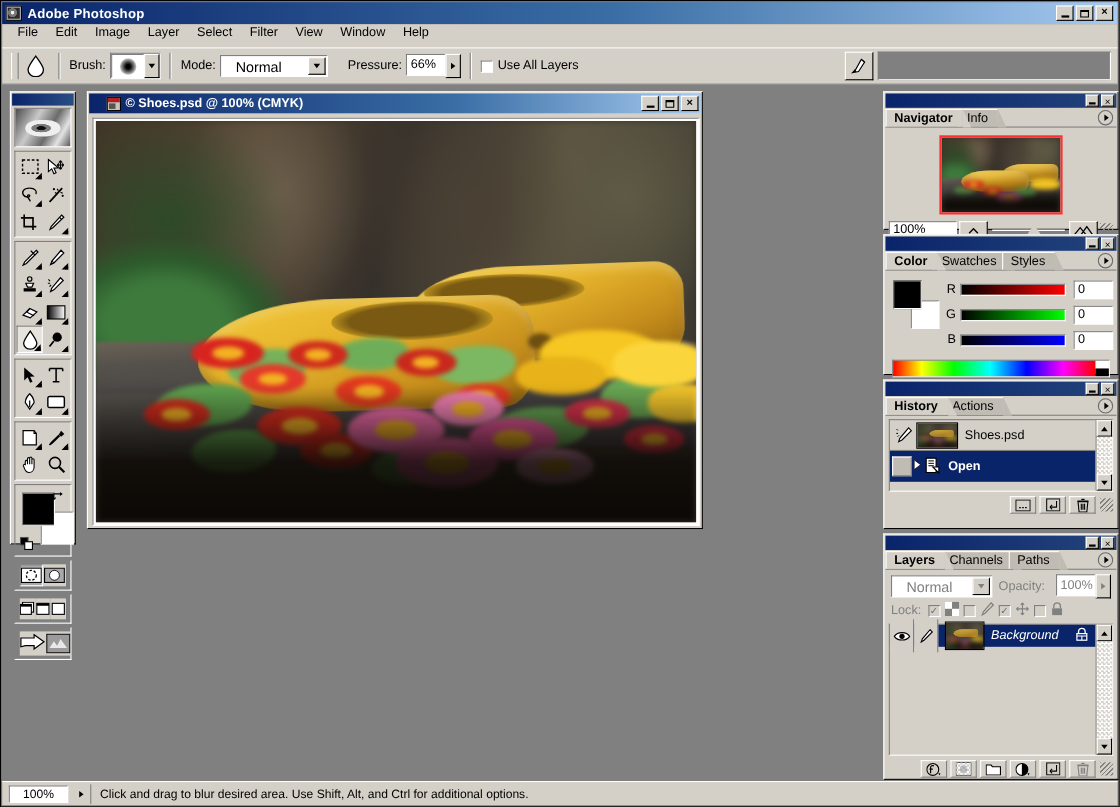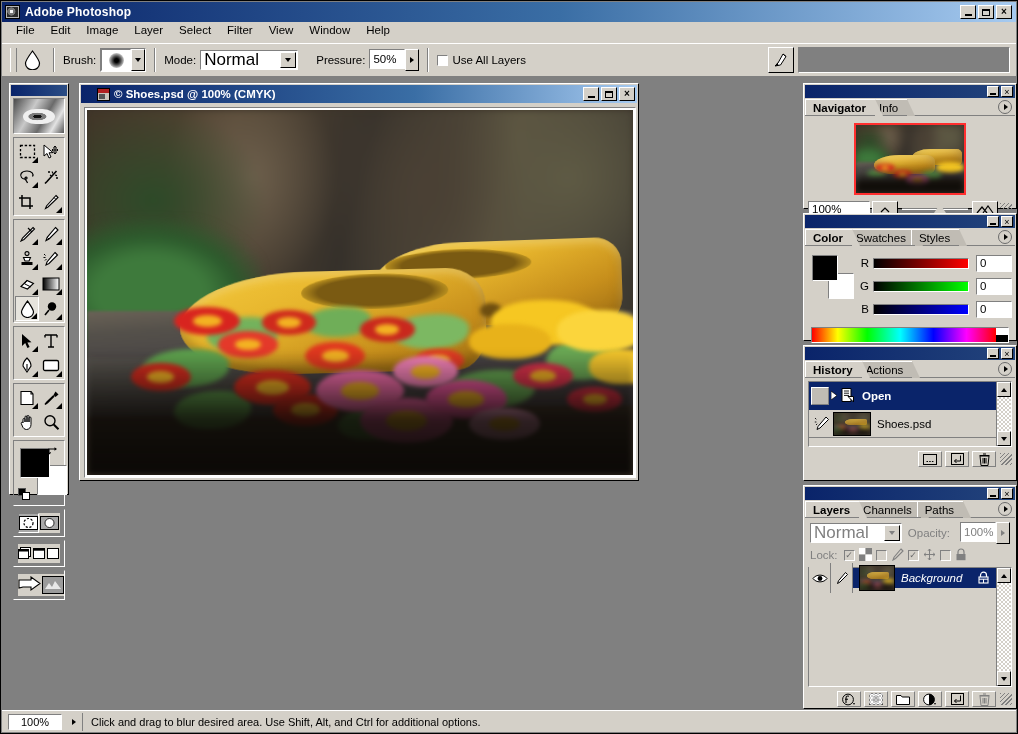--- a/index.html
+++ b/index.html
@@ -80,21 +80,21 @@
   }
   .brush-wrap { display:flex; border:1px solid; border-color:#808080 #fff #fff #808080; background:#d4d0c8;}
   .spin-btn {
     width: 14px; height: 22px; background: #d4d0c8;
     border: 1px solid; border-color: #fff #000 #000 #fff;
     display: flex; align-items: center; justify-content: center;
   }
   .combo {
     height: 20px; background: #fff; display: flex; align-items: center;
     border: 1px solid; border-color: #808080 #fff #fff #808080;
-    padding-left: 3px; font-size: 17px;
+    padding-left: 13px; font-size: 13px;
   }
   .combo .cbtxt { flex: 1; }
   .combo .cbarrow {
     width: 16px; height: 16px; margin: 1px; background: #d4d0c8;
     border: 1px solid; border-color: #fff #000 #000 #fff;
     display:flex; align-items:center; justify-content:center;
   }
   .tri-d { width:0;height:0;border-left:3px solid transparent;border-right:3px solid transparent;border-top:4px solid #000; }
   .tri-r { width:0;height:0;border-top:3px solid transparent;border-bottom:3px solid transparent;border-left:4px solid #000; }
   .tri-u { width:0;height:0;border-left:3px solid transparent;border-right:3px solid transparent;border-bottom:4px solid #000; }
@@ -401,21 +401,21 @@
       <span class="cbtxt">Normal</span>
       <span class="cbarrow">
           <span class="tri-d"></span>
         </span>
     </div>
 
     <div style="width:18px"></div>
 
     <span class="lbl">Pressure:</span>
     <div style="display:flex;">
-      <div class="txtfield" style="width:36px;">50%</div>
+      <div class="txtfield" style="width:36px;">66%</div>
       <div class="spin-btn">
           <span class="tri-r"></span>
         </div>
     </div>
 
     <div class="sep-v"></div>
 
     <div style="display:flex;align-items:center;">
       <span class="chk"></span>
       <span class="lbl">Use All Layers</span>
@@ -907,58 +907,58 @@
     <div class="tabs">
       <div class="tab active">History</div>
       <div class="tab">Actions</div>
       <div class="pal-menu">
           <span class="tri-r" style="margin-left:2px;"></span>
         </div>
     </div>
     <div class="pal-body" style="padding:3px 4px 4px 4px;">
       <div class="hist-list">
         <div class="hist-main">
+          <div class="hist-row snap">
+            <div class="hist-icon-box">
+              <svg width="16" height="15" viewBox="0 0 16 15">
+                <path d="M12 1 L14.5 3.5 L6 12 L3 13.5 L4 10.5 Z" fill="#fff" stroke="#000" stroke-width="1"></path>
+                <path d="M1 2 L2.3 3.3 M0.8 6 L2.4 6 M2 9 L3.2 7.8" stroke="#000" stroke-width=".9"></path>
+              </svg>
+            </div>
+            <div class="hist-thumb">
+              <div class="ph-root">
+                <div class="ph-bg"></div>
+                  <div class="ph-plank"></div>
+                <div class="clog" style="left:30%;top:30%;width:62%;height:28%;border-radius:50% 14% 10% 40% / 68% 40% 44% 60%;"></div>
+                <div class="ph-flowers">
+                  <div class="fl core" style="left:10%;top:20%;width:24%;height:34%;background:#d8241f;"></div>
+                  <div class="fl core" style="left:40%;top:40%;width:26%;height:38%;background:#ef6aa8;"></div>
+                  <div class="fl" style="left:70%;top:10%;width:30%;height:40%;background:#f6c722;border-radius:46%;"></div>
+                  <div class="lf" style="left:0%;top:40%;width:24%;height:34%;background:#5ea24e;"></div>
+                </div>
+                <div class="ph-dark-bottom"></div>
+              </div>
+            </div>
+            <span class="hist-name">Shoes.psd</span>
+          </div>
           <div class="hist-row sel">
             <div class="hist-srcbox"></div>
             <span style="margin:0 2px;">
               <svg width="7" height="9" viewBox="0 0 7 9">
                   <path d="M0 0 L6 4.5 L0 9 Z" fill="#fff" stroke="#000" stroke-width=".7"></path>
                 </svg>
             </span>
             <span style="margin-right:6px;">
               <svg width="16" height="16" viewBox="0 0 16 16">
                 <path d="M2 1.5 L11 1.5 L11 14.5 L2 14.5 Z" fill="#fff" stroke="#000" stroke-width="1"></path>
                 <path d="M4 4 L9 4 M4 6.2 L9 6.2 M4 8.4 L9 8.4" stroke="#000" stroke-width=".9"></path>
                 <path d="M8 9.5 L13.5 9.5 L13.5 15 Z" fill="#fff" stroke="#000" stroke-width="1"></path>
               </svg>
             </span>
             <span class="hist-name">Open</span>
-          </div>
-          <div class="hist-row snap">
-            <div class="hist-icon-box">
-              <svg width="16" height="15" viewBox="0 0 16 15">
-                <path d="M12 1 L14.5 3.5 L6 12 L3 13.5 L4 10.5 Z" fill="#fff" stroke="#000" stroke-width="1"></path>
-                <path d="M1 2 L2.3 3.3 M0.8 6 L2.4 6 M2 9 L3.2 7.8" stroke="#000" stroke-width=".9"></path>
-              </svg>
-            </div>
-            <div class="hist-thumb">
-              <div class="ph-root">
-                <div class="ph-bg"></div>
-                  <div class="ph-plank"></div>
-                <div class="clog" style="left:30%;top:30%;width:62%;height:28%;border-radius:50% 14% 10% 40% / 68% 40% 44% 60%;"></div>
-                <div class="ph-flowers">
-                  <div class="fl core" style="left:10%;top:20%;width:24%;height:34%;background:#d8241f;"></div>
-                  <div class="fl core" style="left:40%;top:40%;width:26%;height:38%;background:#ef6aa8;"></div>
-                  <div class="fl" style="left:70%;top:10%;width:30%;height:40%;background:#f6c722;border-radius:46%;"></div>
-                  <div class="lf" style="left:0%;top:40%;width:24%;height:34%;background:#5ea24e;"></div>
-                </div>
-                <div class="ph-dark-bottom"></div>
-              </div>
-            </div>
-            <span class="hist-name">Shoes.psd</span>
           </div>
         </div>
         <div class="scrollcol">
           <div class="sc-arrow">
               <span class="tri-u"></span>
             </div>
           <div class="sc-track"></div>
           <div class="sc-arrow">
               <span class="tri-d"></span>
             </div>

